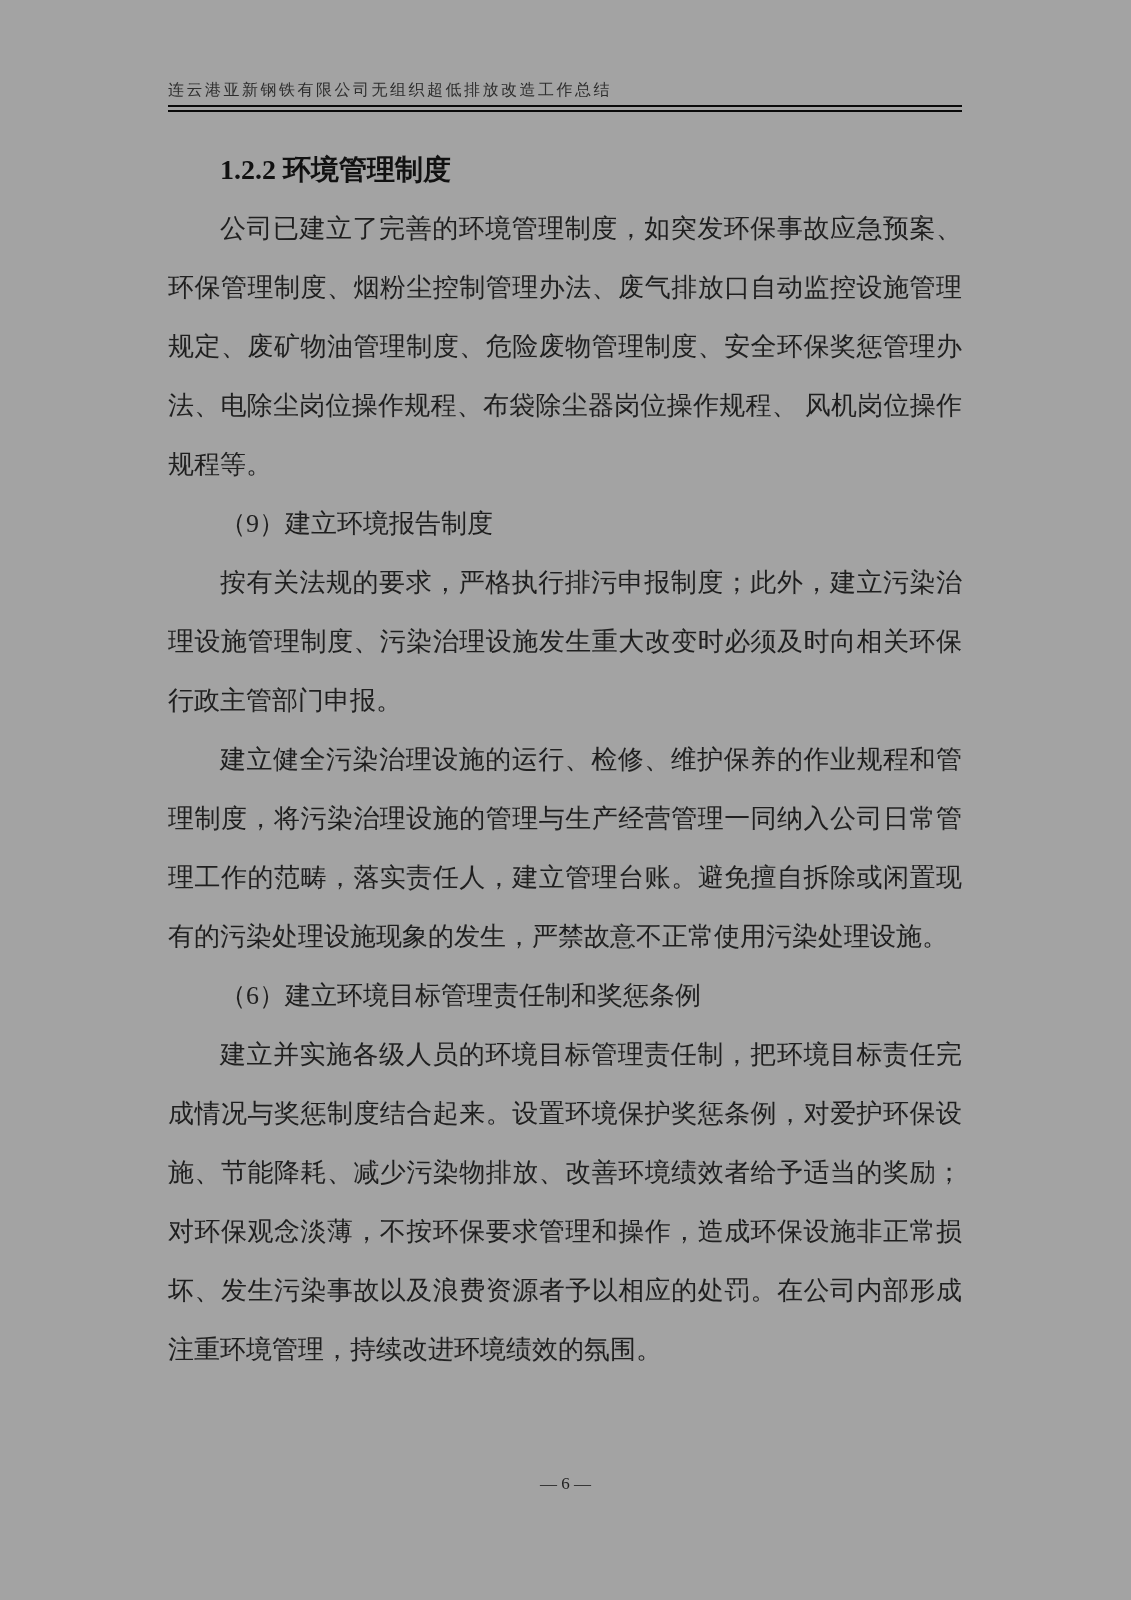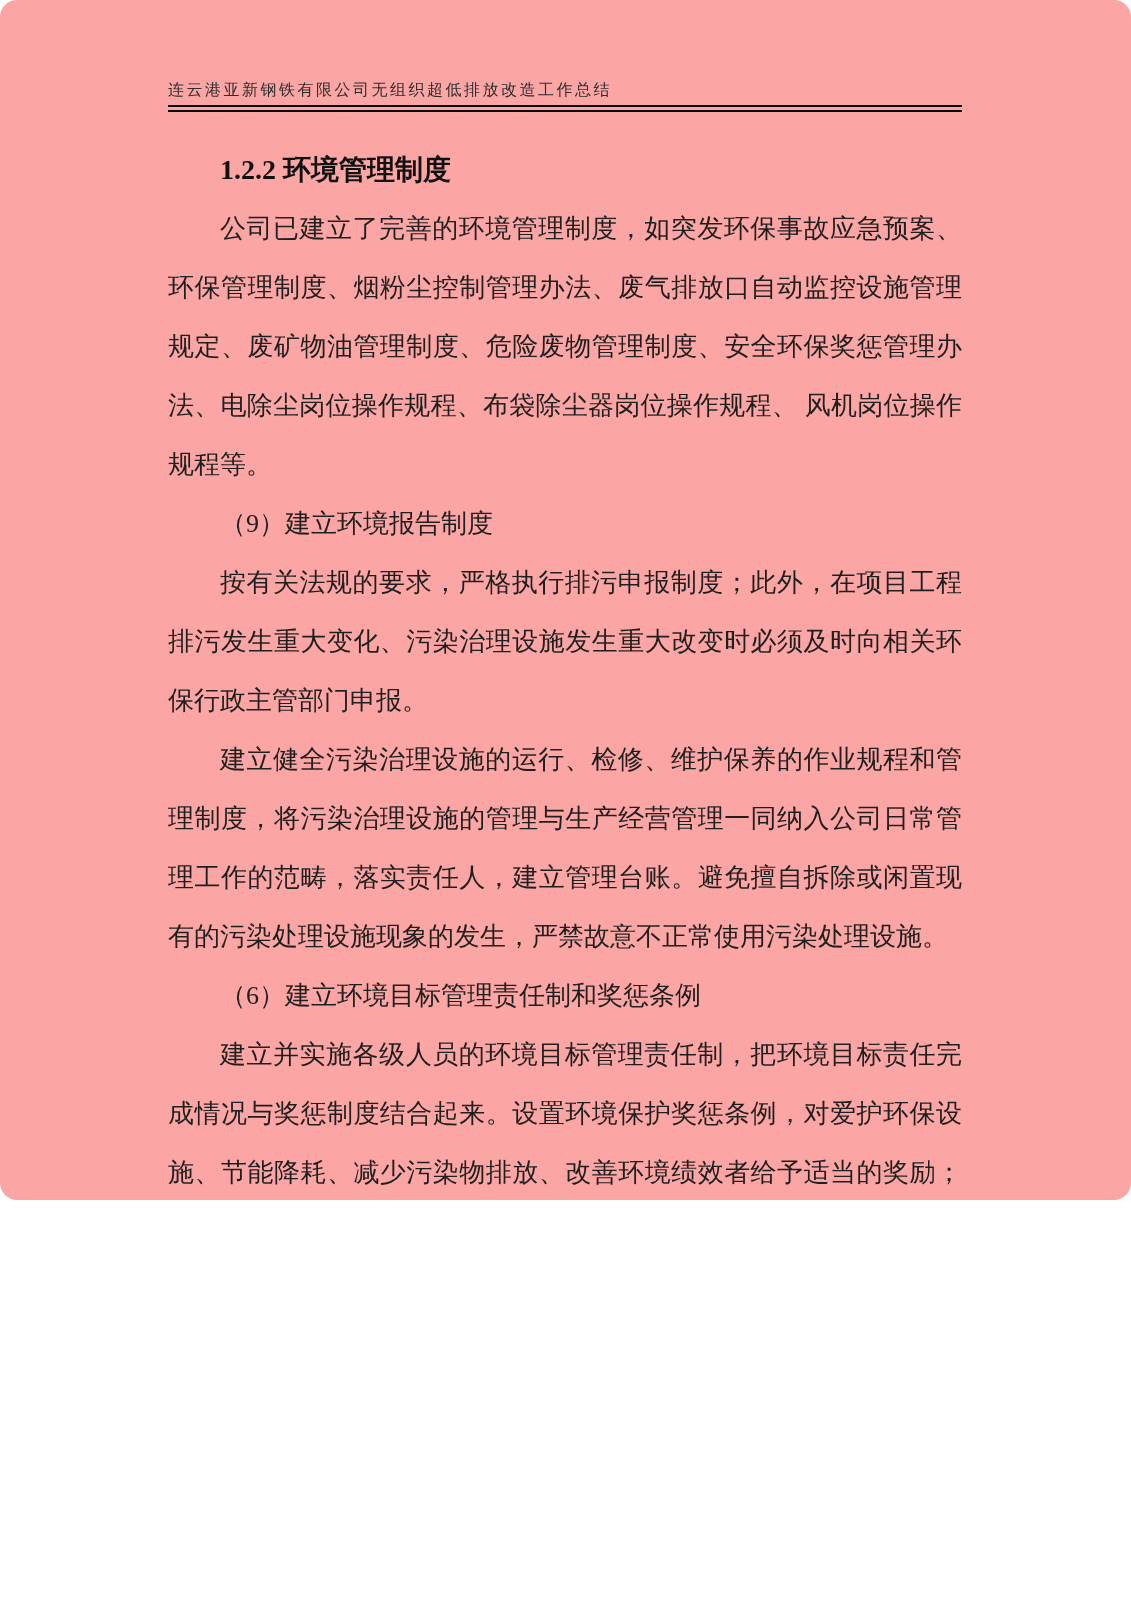--- a/index.html
+++ b/index.html
@@ -3,26 +3,25 @@
 <meta charset="utf-8">
 <style>
   html, body {
     margin: 0;
     padding: 0;
     background: #ffffff;
   }
   .page {
     position: relative;
     width: 1131px;
-    height: 1200px;
-    background: #fca5a5;
+    height: 1600px;
+    background: #a3a3a3;
     overflow: hidden;
     font-family: "Liberation Serif", "DejaVu Serif", serif;
     color: #222222;
-    border-radius: 17px;
   }
   .header {
     position: absolute;
     left: 168px;
     width: 794px;
     top: 78px;
   }
   .header-text {
     font-size: 16px;
     letter-spacing: 2.5px;
@@ -77,21 +76,21 @@
 
   <div class="header">
     <div class="header-text">连云港亚新钢铁有限公司无组织超低排放改造工作总结</div>
     <div class="header-rule"></div>
   </div>
 
   <div class="doc-body">
     <h2 class="section-heading">1.2.2 环境管理制度</h2>
     <p class="para">公司已建立了完善的环境管理制度，如突发环保事故应急预案、环保管理制度、烟粉尘控制管理办法、废气排放口自动监控设施管理规定、废矿物油管理制度、危险废物管理制度、安全环保奖惩管理办法、电除尘岗位操作规程、布袋除尘器岗位操作规程、 风机岗位操作规程等。</p>
     <p class="para">（9）建立环境报告制度</p>
-    <p class="para">按有关法规的要求，严格执行排污申报制度；此外，在项目工程排污发生重大变化、污染治理设施发生重大改变时必须及时向相关环保行政主管部门申报。</p>
+    <p class="para">按有关法规的要求，严格执行排污申报制度；此外，建立污染治理设施管理制度、污染治理设施发生重大改变时必须及时向相关环保行政主管部门申报。</p>
     <p class="para">建立健全污染治理设施的运行、检修、维护保养的作业规程和管理制度，将污染治理设施的管理与生产经营管理一同纳入公司日常管理工作的范畴，落实责任人，建立管理台账。避免擅自拆除或闲置现有的污染处理设施现象的发生，严禁故意不正常使用污染处理设施。</p>
     <p class="para">（6）建立环境目标管理责任制和奖惩条例</p>
     <p class="para">建立并实施各级人员的环境目标管理责任制，把环境目标责任完成情况与奖惩制度结合起来。设置环境保护奖惩条例，对爱护环保设施、节能降耗、减少污染物排放、改善环境绩效者给予适当的奖励；对环保观念淡薄，不按环保要求管理和操作，造成环保设施非正常损坏、发生污染事故以及浪费资源者予以相应的处罚。在公司内部形成注重环境管理，持续改进环境绩效的氛围。</p>
   </div>
 
   <div class="footer">
     <span>— 6 —</span>
   </div>
 
 </div>

